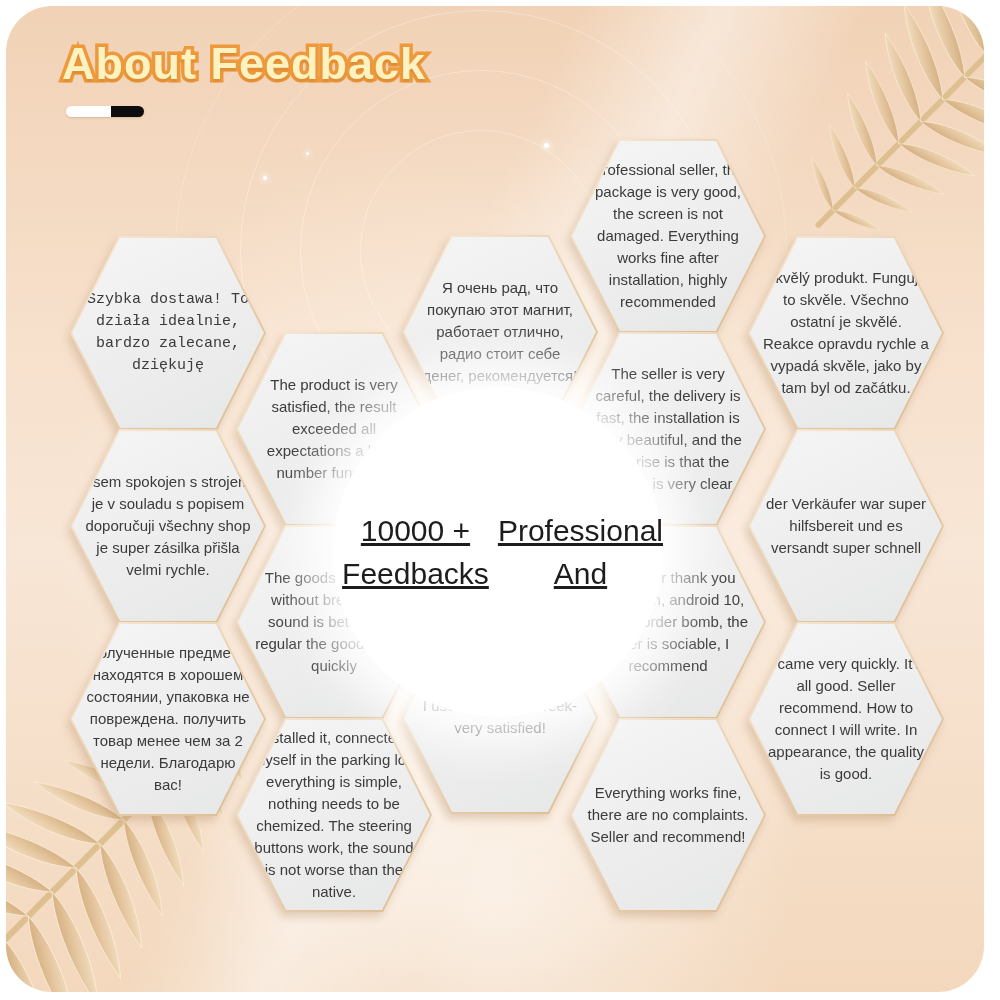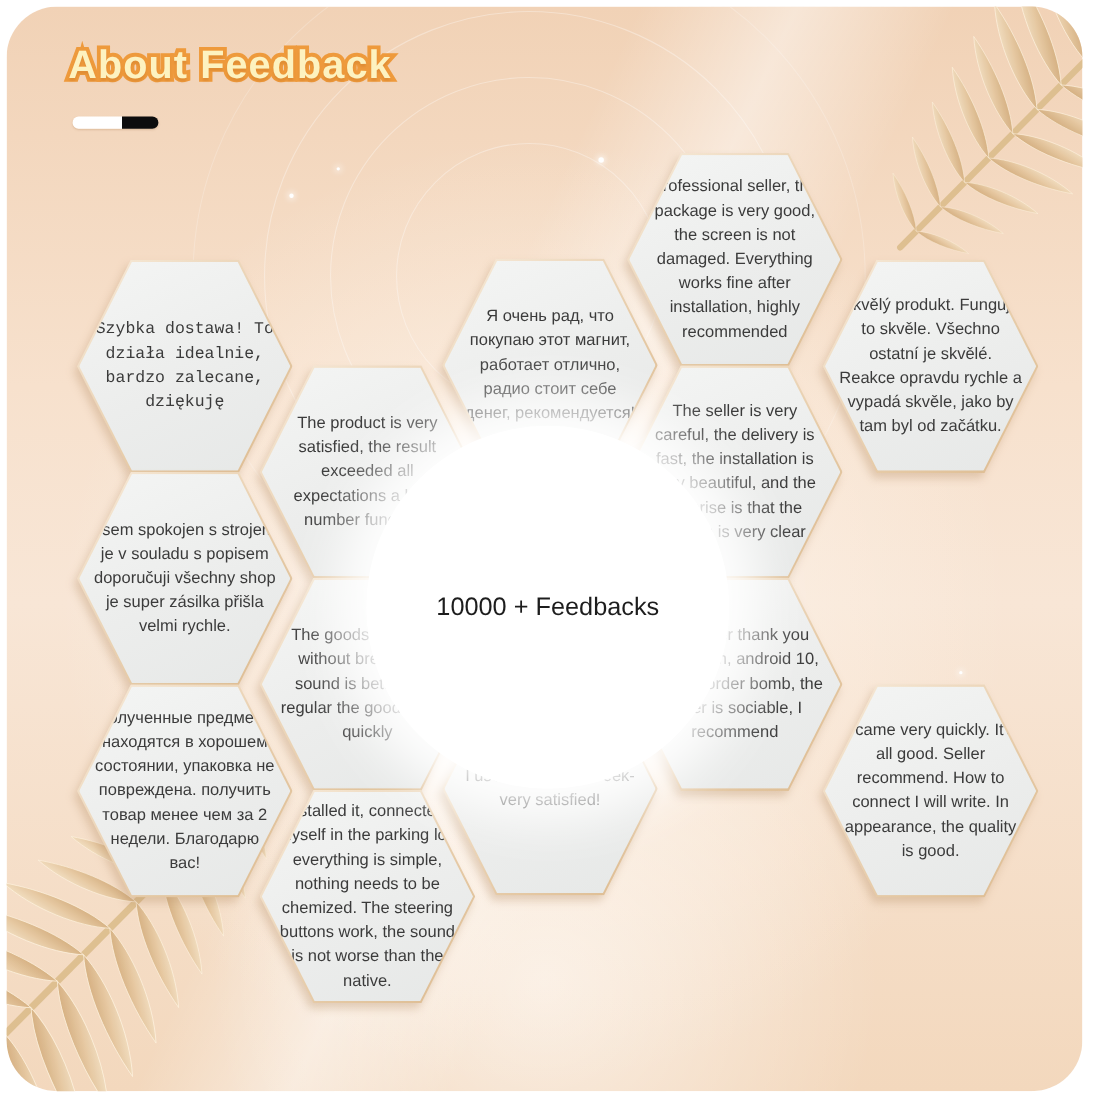--- a/index.html
+++ b/index.html
@@ -16,21 +16,21 @@
   .r1{left:360px;top:130px;width:240px;height:240px;}
   .r2{left:300px;top:70px;width:360px;height:360px;}
   .r3{left:240px;top:10px;width:480px;height:480px;}
   .r4{left:175px;top:-55px;width:610px;height:610px;opacity:.35;}
 
   .dot{position:absolute;background:#fff;border-radius:50%;box-shadow:0 0 6px 1px rgba(255,255,255,.9);}
 
   .leaves{position:absolute;left:0;top:0;width:1000px;height:1000px;opacity:.92;}
 
   .header{position:absolute;left:62px;top:38px;z-index:30;}
-  .title{margin:0;font-size:36px;font-weight:800;letter-spacing:1px;color:#fdf2c0;
+  .title{margin:0;font-size:45px;font-weight:800;letter-spacing:1px;color:#fdf2c0;
     -webkit-text-stroke:7px #ee9a3c;paint-order:stroke fill;
     text-shadow:0 3px 2px rgba(199,118,41,.35);}
   .pill{position:absolute;left:4px;top:68px;width:78px;height:11px;border-radius:6px;
     background:linear-gradient(90deg,#ffffff 0 58%,#0d0d0d 58% 100%);box-shadow:0 1px 2px rgba(160,110,60,.3);}
 
   .hex{position:absolute;width:196px;height:194px;filter:drop-shadow(-3px 5px 4px rgba(186,148,108,.38));z-index:5;}
   .hex-border{position:absolute;inset:0;background:linear-gradient(135deg,#f8ecdc 0%,#e6cba8 60%,#dcba8e 100%);
     clip-path:polygon(25% 0,75% 0,100% 50%,75% 100%,25% 100%,0 50%);}
   .hex-in{position:absolute;inset:2px;clip-path:polygon(25% 0,75% 0,100% 50%,75% 100%,25% 100%,0 50%);
     background:linear-gradient(155deg,#f4f5f4 0%,#ecedec 55%,#e6e8e7 100%);
@@ -39,21 +39,21 @@
   .h1{left:70px;top:236px;font-family:Liberation Mono, monospace;}  .h2{left:236px;top:139px;}  .h3{left:402px;top:235px;}
   .h4{left:570px;top:139px;} .h5{left:748px;top:236px;}  .h6{left:70px;top:429px;}
   .h7{left:236px;top:332px;} .h8{left:570px;top:332px;}  .h9{left:748px;top:429px;}
   .h10{left:70px;top:622px;} .h11{left:236px;top:525px;} .h12{left:570px;top:525px;}
   .h13{left:748px;top:622px;}.h14{left:402px;top:620px;} .h15{left:236px;top:718px;}
   .h16{left:570px;top:718px;}
 
   .center-circle{position:absolute;left:333px;top:387px;width:330px;height:330px;border-radius:50%;
     background:#ffffff;box-shadow:0 0 48px 28px rgba(255,255,255,.95);z-index:20;
     display:flex;flex-direction:row;align-items:center;justify-content:center;
-    font-size:23px;line-height:1.45;color:#1d1d1d;text-align:center;}
+    font-size:30px;line-height:1.45;color:#1d1d1d;text-align:center;text-decoration:underline;}
 </style>
 </head>
 <body>
 
 <div class="stage">
   <div class="card">
     <div class="inner">
 
       <div class="ring r1"></div>
       <div class="ring r2"></div>
@@ -141,20 +141,26 @@
           <div class="hex-in">
             <span>The product is very satisfied, the result exceeded all expectations a huge number functions</span>
           </div>
         </div>
       <div class="hex h8">
           <div class="hex-border"></div>
           <div class="hex-in">
             <span>The seller is very careful, the delivery is fast, the installation is very beautiful, and the surprise is that the screen is very clear</span>
           </div>
         </div>
+      <div class="hex h9">
+          <div class="hex-border"></div>
+          <div class="hex-in">
+            <span>der Verkäufer war super hilfsbereit und es versandt super schnell</span>
+          </div>
+        </div>
       <div class="hex h10">
           <div class="hex-border"></div>
           <div class="hex-in">
             <span>Полученные предметы находятся в хорошем состоянии, упаковка не повреждена. получить товар менее чем за 2 недели. Благодарю вас!</span>
           </div>
         </div>
       <div class="hex h11">
           <div class="hex-border"></div>
           <div class="hex-in">
             <span>The goods are good, without breaks, the sound is better than regular the goods came quickly</span>
@@ -175,25 +181,32 @@
       <div class="hex h14">
           <div class="hex-border"></div>
           <div class="hex-in">
             <span>I use the second week-very satisfied!</span>
           </div>
         </div>
       <div class="hex h15">
           <div class="hex-border"></div>
           <div class="hex-in">
             <span>I installed it, connected it myself in the parking lot-everything is simple, nothing needs to be chemized. The steering buttons work, the sound is not worse than the native.</span>
+          </div>
+        </div>
+      <div class="hex h16">
+          <div class="hex-border"></div>
+          <div class="hex-in">
+            <span>Everything works fine, there are no complaints. Seller and recommend!</span>
           </div>
         </div>
 
       <div class="center-circle">
         <div>10000 + Feedbacks</div>
+        <div>Professional And</div>
       </div>
 
       <div class="header">
         <h1 class="title">About Feedback</h1>
         <div class="pill"></div>
       </div>
 
     </div>
   </div>
 </div>

